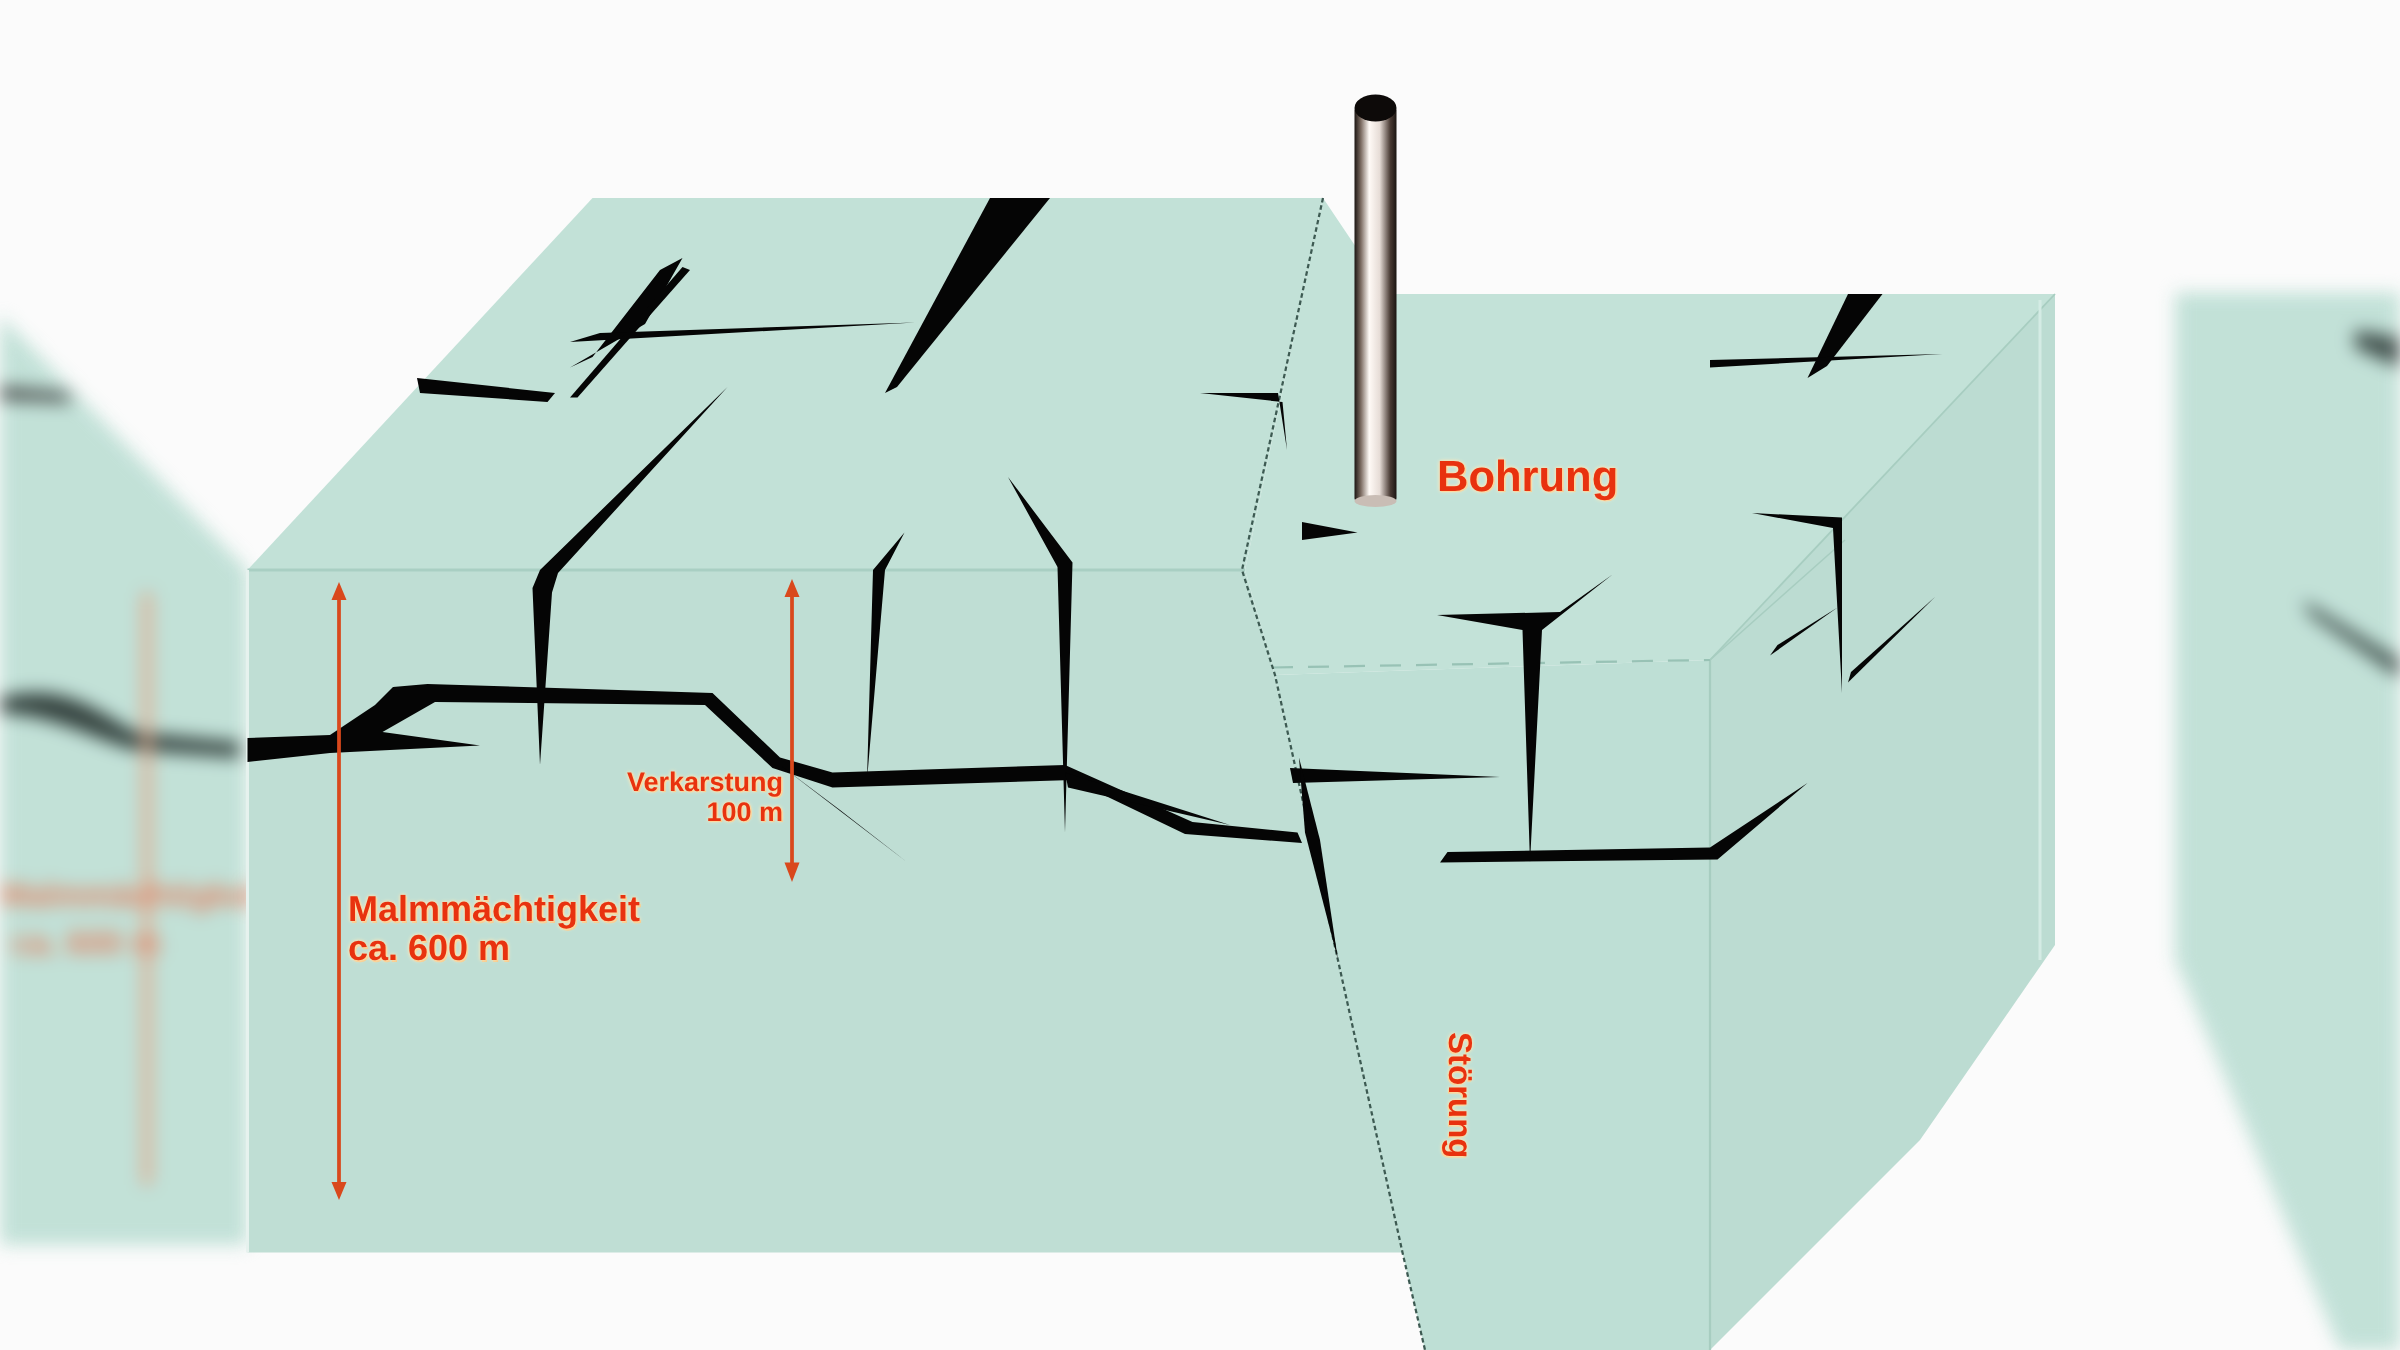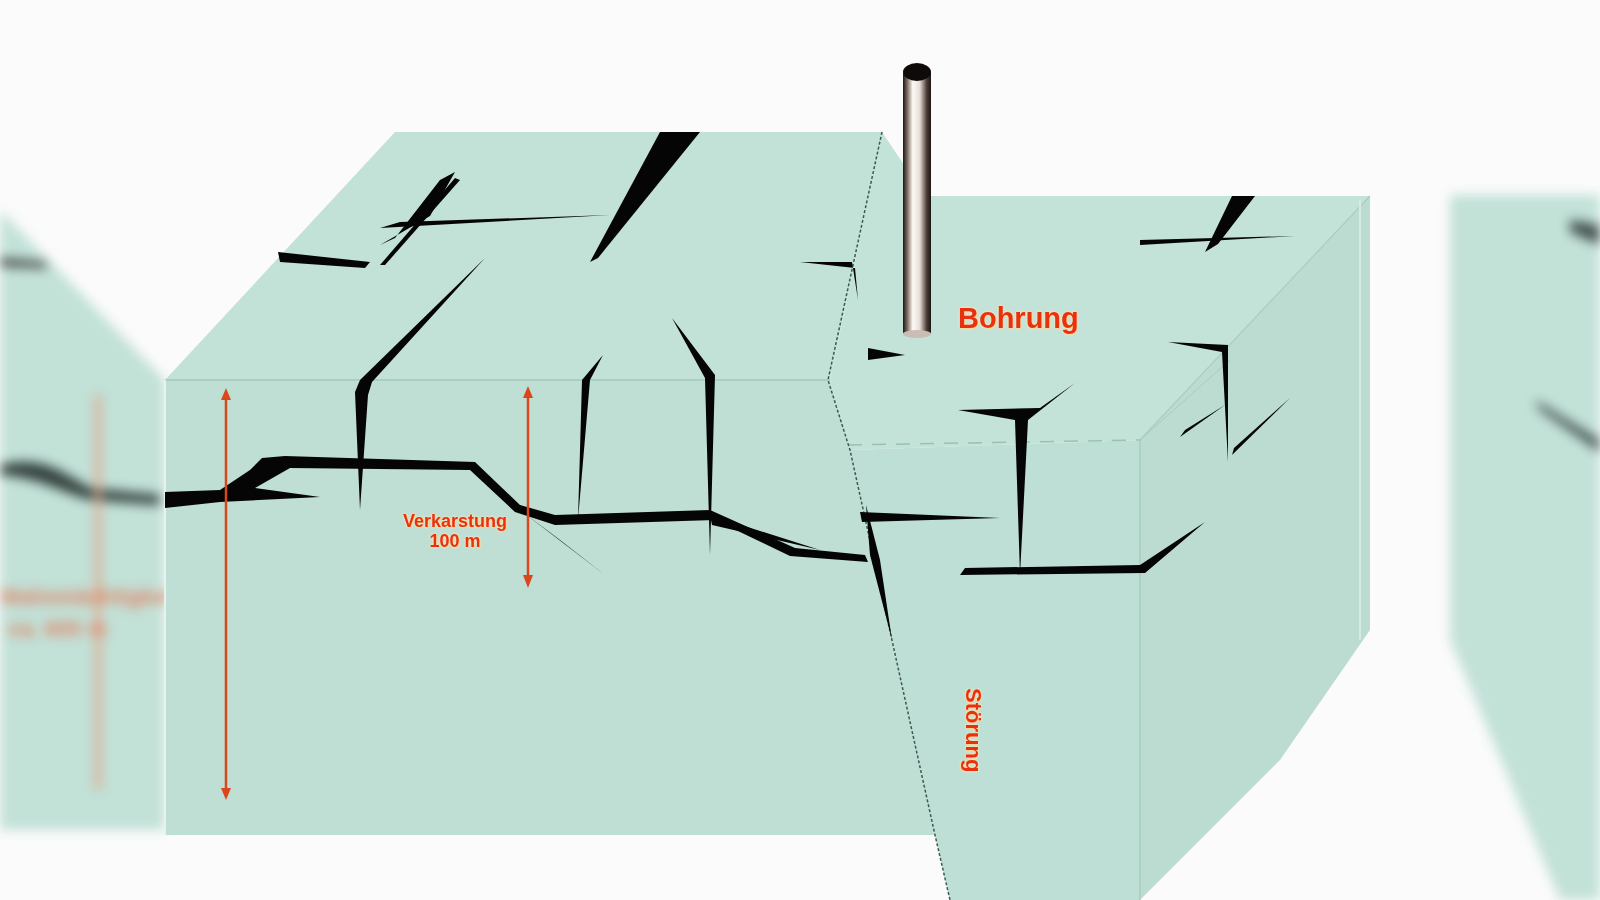--- a/index.html
+++ b/index.html
@@ -14,21 +14,21 @@
     .blur-left { left: 0; width: 170px; }
     .blur-right { left: 1440px; width: 160px; }
     svg { display: block; }
     .lbl {
       position: absolute; color: #e8320f; font-weight: bold;
       font-family: "Liberation Sans", sans-serif;
       text-shadow: 0 0 2px #ffd9a0, 0 0 3px #fff3cf, 1px 1px 0 #f7c98a;
       white-space: nowrap; line-height: 1.1;
     }
     .lbl-bohrung { left: 958px; top: 303px; font-size: 29px; }
-    .lbl-verk { left: 388px; top: 512px; font-size: 18px; text-align: center; width: 134px; }
+    .lbl-verk { left: 388px; top: 512px; font-size: 18px; text-align: right; width: 134px; }
     .lbl-malm { left: 232px; top: 594px; font-size: 24px; }
     .lbl-stoer-wrap { position: absolute; left: 985px; top: 688px; }
     .blur-label { position: absolute; color: #e8603a; font-weight: bold; font-size: 22px; opacity: 0.8; }
   </style>
 </head>
 <body>
 
 <div class="stage">
 
   <div class="blur-side blur-left">
@@ -128,18 +128,22 @@
     </g>
   </svg>
 
   <div class="lbl lbl-bohrung">Bohrung</div>
 
   <div class="lbl lbl-verk">
     <div>Verkarstung</div>
     <div>100 m</div>
   </div>
 
+  <div class="lbl lbl-malm">
+    <div>Malmmächtigkeit</div>
+    <div>ca. 600 m</div>
+  </div>
 
   <div class="lbl-stoer-wrap">
     <div class="lbl" style="font-size:22px;transform:rotate(90deg) translate(0,0);transform-origin:left top;left:0;top:0;">Störung</div>
   </div>
 
 </div>
 
 </body></html>

